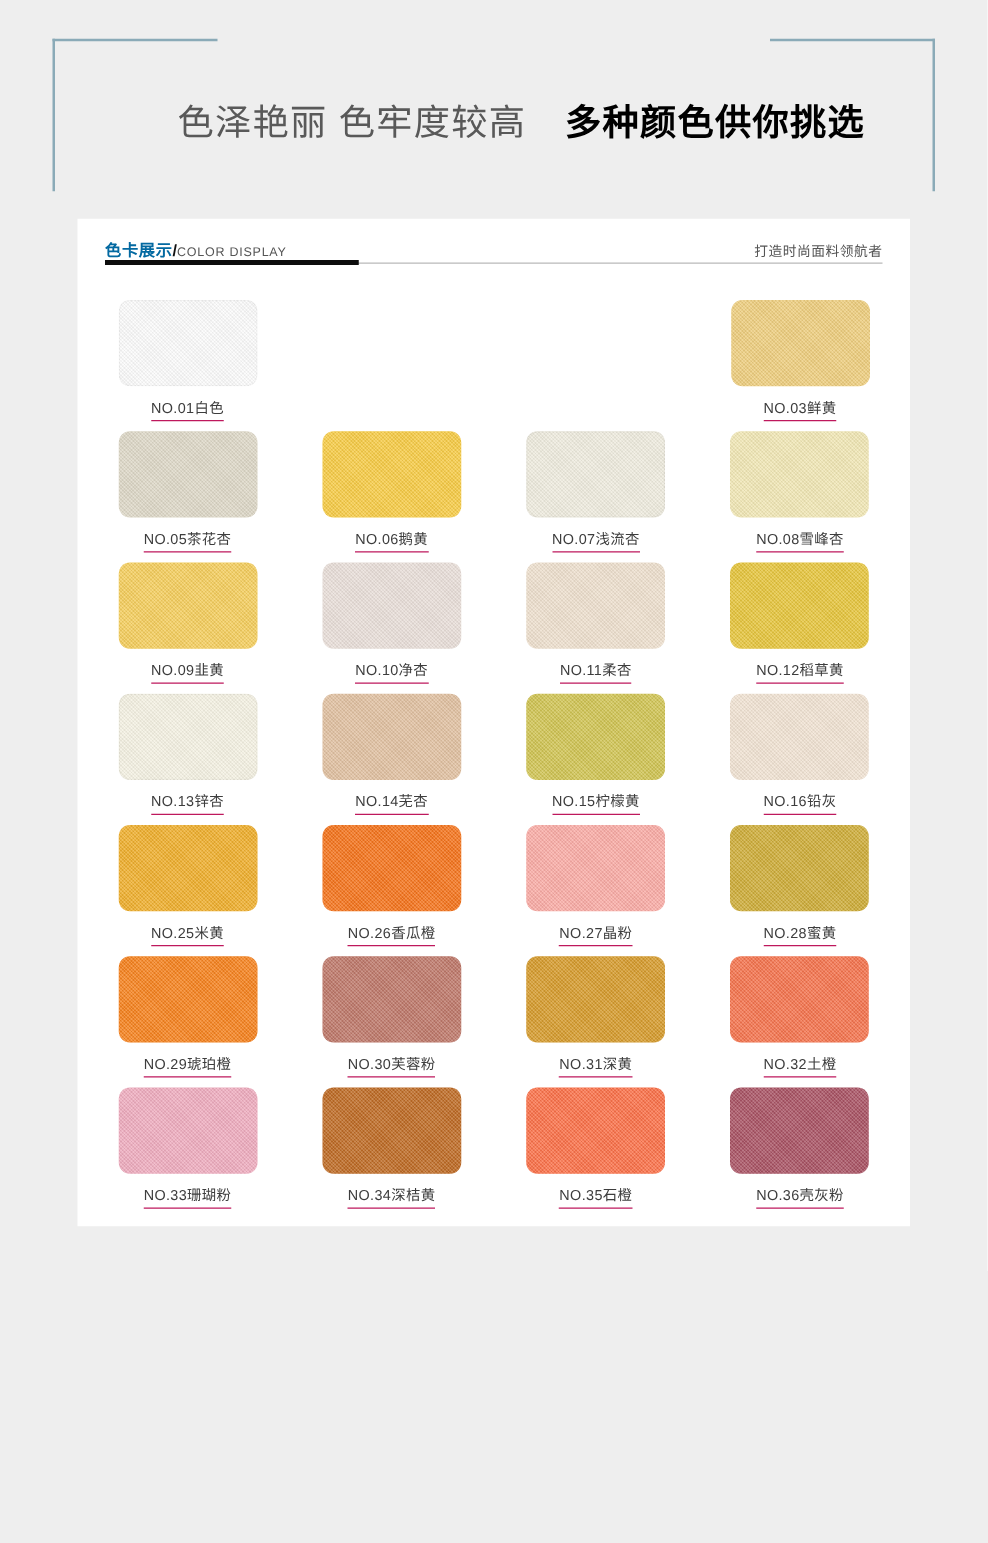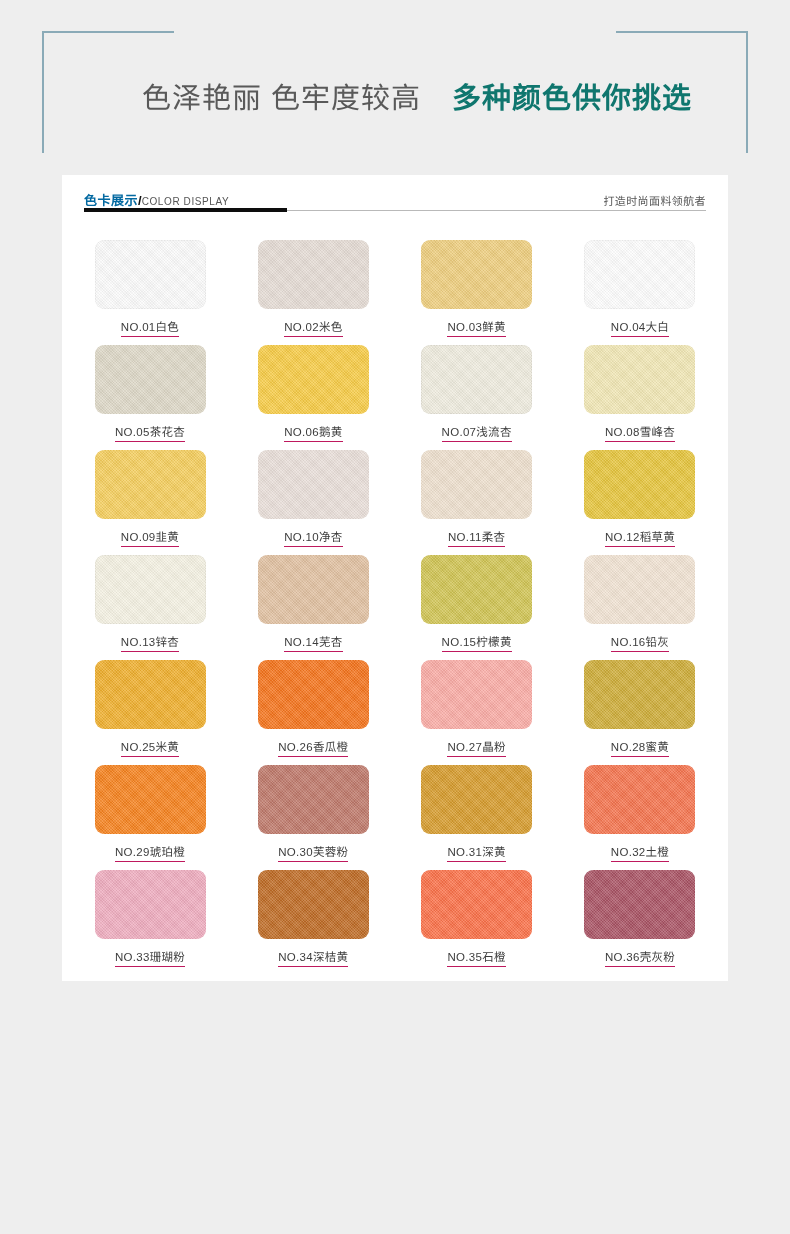--- a/index.html
+++ b/index.html
@@ -53,21 +53,21 @@
     letter-spacing: 1px;
     font-weight: 400;
     margin-left: 44px;
   }
   .headline-gap {
     display: inline-block;
     width: 22px;
   }
   .headline-bold {
     font-size: 29px;
-    color: #0f766e;
+    color: #000000;
     font-weight: 700;
     letter-spacing: 1px;
   }
 
   
   .card {
     position: absolute;
     left: 62px;
     top: 175px;
     width: 666px;
@@ -204,31 +204,23 @@
     <div class="section-rule-strong"></div>
   </div>
 
   <div class="grid">
       <div class="row">
         <div class="cell">
           <div class="swatch swatch-pale" style="background: rgb(251, 251, 251);"></div>
           <div class="label">NO.01白色</div>
         </div>
         <div class="cell">
-          <div class="swatch" style="background: rgb(228, 219, 212);"></div>
-          <div class="label">NO.02米色</div>
-        </div>
-        <div class="cell">
           <div class="swatch" style="background: rgb(237, 205, 125);"></div>
           <div class="label">NO.03鲜黄</div>
         </div>
-        <div class="cell">
-          <div class="swatch swatch-pale" style="background: rgb(253, 253, 253);"></div>
-          <div class="label">NO.04大白</div>
-        </div>
       </div>
       <div class="row">
         <div class="cell">
           <div class="swatch" style="background: rgb(221, 215, 198);"></div>
           <div class="label">NO.05茶花杏</div>
         </div>
         <div class="cell">
           <div class="swatch" style="background: rgb(246, 203, 69);"></div>
           <div class="label">NO.06鹅黄</div>
         </div>

